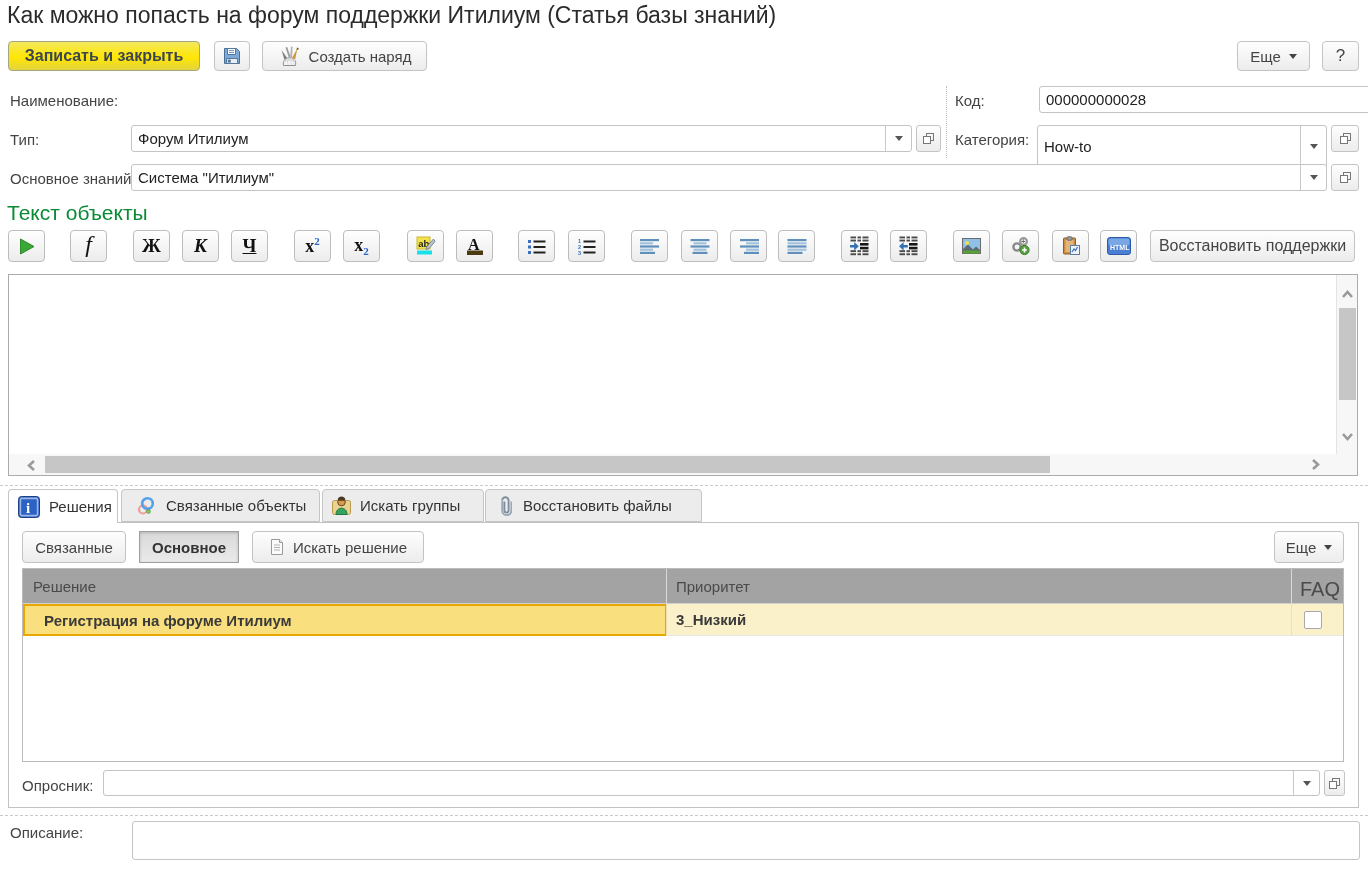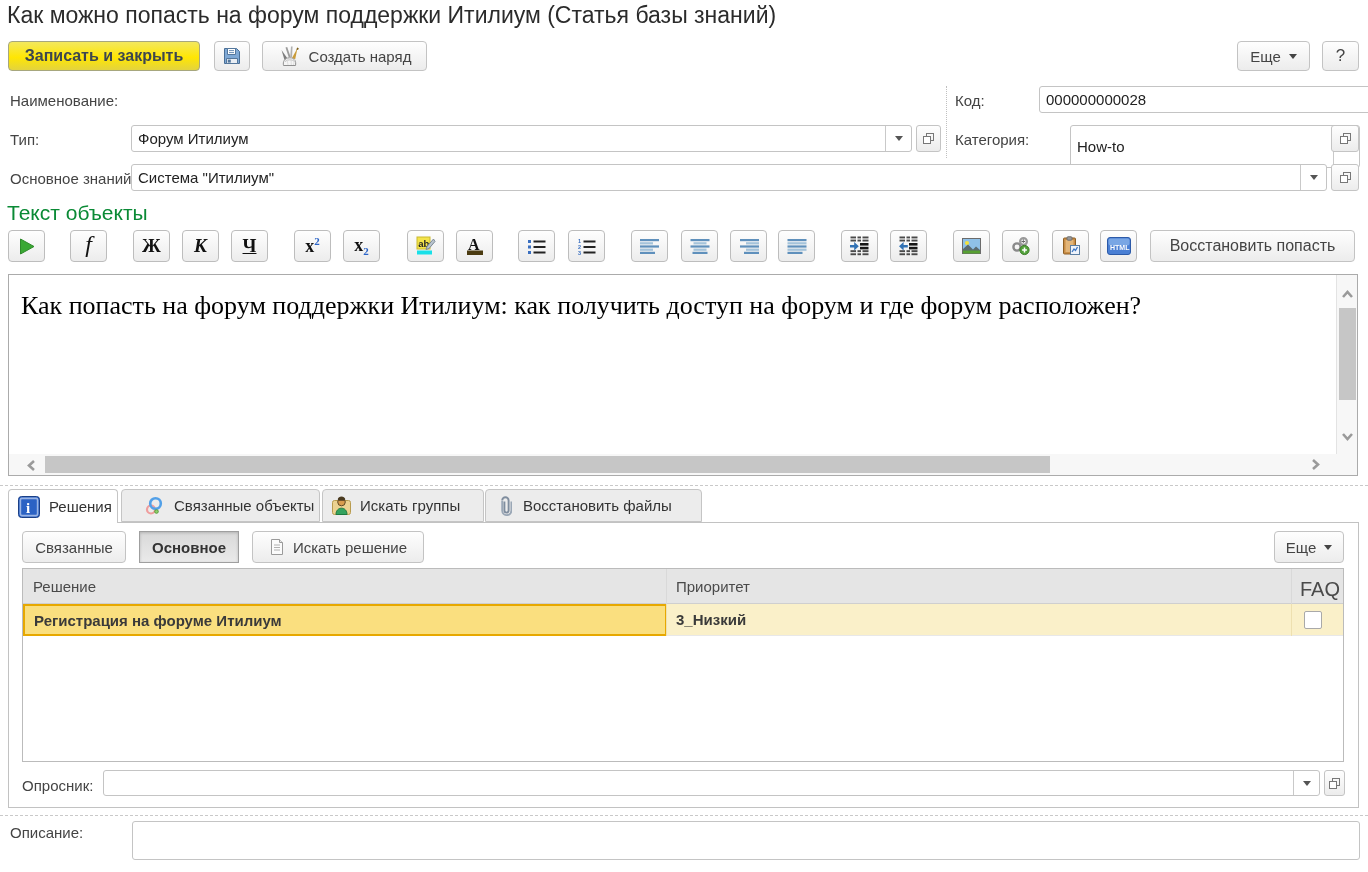--- a/index.html
+++ b/index.html
@@ -57,21 +57,21 @@
 <div class="inp" style="left:131px;top:125px;width:781px;height:27px">Форум Итилиум<span class="carr">
         <span class="tri"></span>
       </span></div>
 <div class="chbtn" style="left:916px;top:125px;width:25px;height:27px">
       <svg width="13" height="13" viewBox="0 0 13 13">
         <rect x="4.5" y="1.5" width="7" height="7" fill="none" stroke="#777"></rect>
         <rect x="1.5" y="4.5" width="7" height="7" fill="#fff" stroke="#777"></rect>
       </svg>
     </div>
 <div class="lbl" style="left:955px;top:131px">Категория:</div>
-<div class="inp" style="left:1070px;top:125px;width:290px;height:43px">How-to<span class="carr">
+<div class="inp" style="left:1037px;top:125px;width:290px;height:43px">How-to<span class="carr">
         <span class="tri"></span>
       </span></div>
 <div class="chbtn" style="left:1331px;top:125px;width:28px;height:27px">
       <svg width="13" height="13" viewBox="0 0 13 13">
         <rect x="4.5" y="1.5" width="7" height="7" fill="none" stroke="#777"></rect>
         <rect x="1.5" y="4.5" width="7" height="7" fill="#fff" stroke="#777"></rect>
       </svg>
     </div>
 
 <div class="lbl" style="left:10px;top:170px">Основное знаний:</div>
@@ -246,24 +246,23 @@
         <path d="M11 16 l2-3 1.5 1.5 2-3.5" stroke="#3a75c4" fill="none" stroke-width="1.3"></path>
       </svg>
     </div>
     <div class="tbtn" style="left:1100px;top:230px">
       <svg width="24" height="18" viewBox="0 0 24 18">
         <rect x="0.5" y="0.5" width="23" height="17" rx="2.5" fill="#4a7fd4" stroke="#2c5aa8"></rect>
         <rect x="1.5" y="1.5" width="21" height="7" rx="2" fill="#79a6e4"></rect>
         <text x="3" y="12.6" font-size="7" font-weight="bold" fill="#fff" font-family="Liberation Sans">HTML</text>
       </svg>
     </div>
-<div class="btn" style="left:1150px;top:230px;width:205px;height:32px;font-size:16px">Восстановить попасть</div>
+<div class="btn" style="left:1150px;top:230px;width:205px;height:32px;font-size:16px">Восстановить поддержки</div>
 
 <div class="abs" style="left:8px;top:274px;width:1350px;height:202px;border:1px solid #ababab;background:#fff">
-  <div class="abs" style="left:12px;top:16px;font-family:'Liberation Serif',serif;font-size:26px;color:#000">Как попасть на форум поддержки Итилиум: как получить доступ на форум и где форум расположен?</div>
 
   <div class="abs" style="right:0;top:0;width:21px;height:180px;background:#f7f7f7;border-left:1px solid #e3e3e3">
     <div class="abs" style="left:4px;top:10px;color:#9a9a9a;font-size:15px;font-weight:bold"><svg width="13" height="9" viewBox="0 0 13 9">
             <polyline points="2,7 6.5,2 11,7" fill="none" stroke="#9a9a9a" stroke-width="2.6"></polyline>
           </svg></div>
     <div class="abs" style="left:2px;top:33px;width:17px;height:92px;background:#c6c6c6"></div>
     <div class="abs" style="left:4px;top:152px;color:#9a9a9a"><svg width="13" height="9" viewBox="0 0 13 9">
             <polyline points="2,2 6.5,7 11,2" fill="none" stroke="#9a9a9a" stroke-width="2.6"></polyline>
           </svg></div>
   </div>
@@ -274,21 +273,21 @@
           </svg></div>
     <div class="abs" style="left:36px;top:2px;width:1005px;height:17px;background:#c6c6c6"></div>
     <div class="abs" style="left:1302px;top:3px"><svg width="9" height="13" viewBox="0 0 9 13">
             <polyline points="2,2 7,6.5 2,11" fill="none" stroke="#9a9a9a" stroke-width="2.6"></polyline>
           </svg></div>
   </div>
 </div>
 
 <div class="dash" style="left:0;top:485px;width:1368px"></div>
 
-<div style="left:121px;width:199px;top:489px;height:33px;background:#ececec;border:1px solid #c5c5c5;border-radius:4px 4px 0 0;display:flex;align-items:center;position:absolute;font-size:15px;color:#333;white-space:nowrap;gap:10px;padding-left:22px">
+<div style="left:121px;width:199px;top:489px;height:33px;background:#ececec;border:1px solid #c5c5c5;border-radius:4px 4px 0 0;display:flex;align-items:center;position:absolute;font-size:15px;color:#333;white-space:nowrap;gap:10px;padding-left:14px">
       <svg width="20" height="20" viewBox="0 0 20 20">
         <circle cx="7" cy="13.5" r="4" fill="none" stroke="#ef9d9d" stroke-width="2.2"></circle>
         <circle cx="11.5" cy="7.5" r="5.3" fill="none" stroke="#52a0e8" stroke-width="2.6"></circle>
         <circle cx="12.5" cy="15.5" r="1.8" fill="#8ed06c" stroke="#5a9e3a"></circle>
       </svg>
       <span>Связанные объекты</span>
     </div>
 <div style="left:322px;width:162px;top:489px;height:33px;background:#ececec;border:1px solid #c5c5c5;border-radius:4px 4px 0 0;display:flex;align-items:center;position:absolute;font-size:15px;color:#333;white-space:nowrap;gap:9px;padding-left:9px">
       <svg width="19" height="19" viewBox="0 0 19 19">
         <rect x="0.5" y="4.5" width="18" height="14" rx="2" fill="#ecd291" stroke="#b89b4e"></rect>
@@ -328,29 +327,29 @@
         <line x1="5" y1="12" x2="11" y2="12" stroke="#b0b0b0"></line>
       </svg>
       <span>Искать решение</span>
     </div>
 <div class="btn" style="left:1274px;top:531px;width:70px;height:32px;gap:8px">
       <span>Еще</span>
       <span class="tri" style="border-top-color:#444"></span>
     </div>
 
 <div class="abs" style="left:22px;top:568px;width:1322px;height:194px;border:1px solid #bbb;background:#fff">
-  <div class="abs" style="left:0;top:0;width:1320px;height:35px;background:#e5e5e5;border-bottom:1px solid #cfcfcf">
+  <div class="abs" style="left:0;top:0;width:1320px;height:35px;background:#a3a3a3;border-bottom:1px solid #cfcfcf">
     <div class="abs" style="left:10px;top:9px;font-size:15px;color:#4a4a4a">Решение</div>
     <div class="abs" style="left:653px;top:9px;font-size:15px;color:#4a4a4a">Приоритет</div>
     <div class="abs" style="left:1277px;top:9px;font-size:20px;color:#4a4a4a">FAQ</div>
     <div class="abs" style="left:643px;top:0;height:35px;border-left:1px solid #d9d9d9"></div>
     <div class="abs" style="left:1268px;top:0;height:35px;border-left:1px solid #d9d9d9"></div>
   </div>
   <div class="abs" style="left:0;top:35px;width:1320px;height:32px;background:#faf0c9;border-bottom:1px solid #e8e8e8">
-    <div class="abs" style="left:0;top:0;width:644px;height:32px;background:#fadf7f;border:2px solid #e7a800;display:flex;align-items:center;padding-left:9px;font-size:15px;font-weight:bold;color:#3a3a3a">Регистрация на форуме Итилиум</div>
+    <div class="abs" style="left:0;top:0;width:644px;height:32px;background:#fadf7f;border:2px solid #e7a800;display:flex;align-items:center;padding-left:19px;font-size:15px;font-weight:bold;color:#3a3a3a">Регистрация на форуме Итилиум</div>
     <div class="abs" style="left:653px;top:7px;font-size:15px;font-weight:bold;color:#3a3a3a">3_Низкий</div>
     <div class="abs" style="left:643px;top:0;height:32px;border-left:1px solid #eee0b0"></div>
     <div class="abs" style="left:1268px;top:0;height:32px;border-left:1px solid #eee0b0"></div>
     <div class="abs" style="left:1281px;top:7px;width:18px;height:18px;background:#fff;border:1px solid #a9a9a9;border-radius:2px"></div>
   </div>
 </div>
 
 <div class="lbl" style="left:22px;top:777px">Опросник:</div>
 <div class="inp" style="left:103px;top:770px;width:1217px;height:26px">
       <span class="carr">

